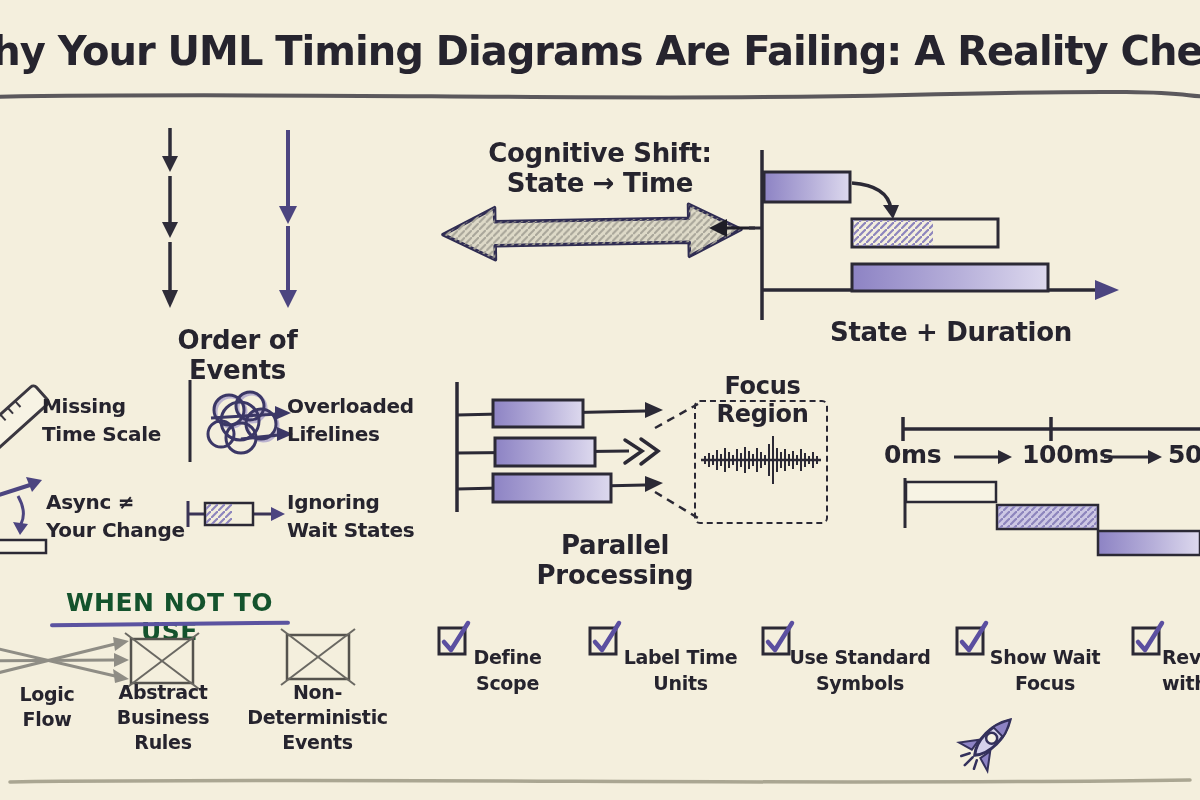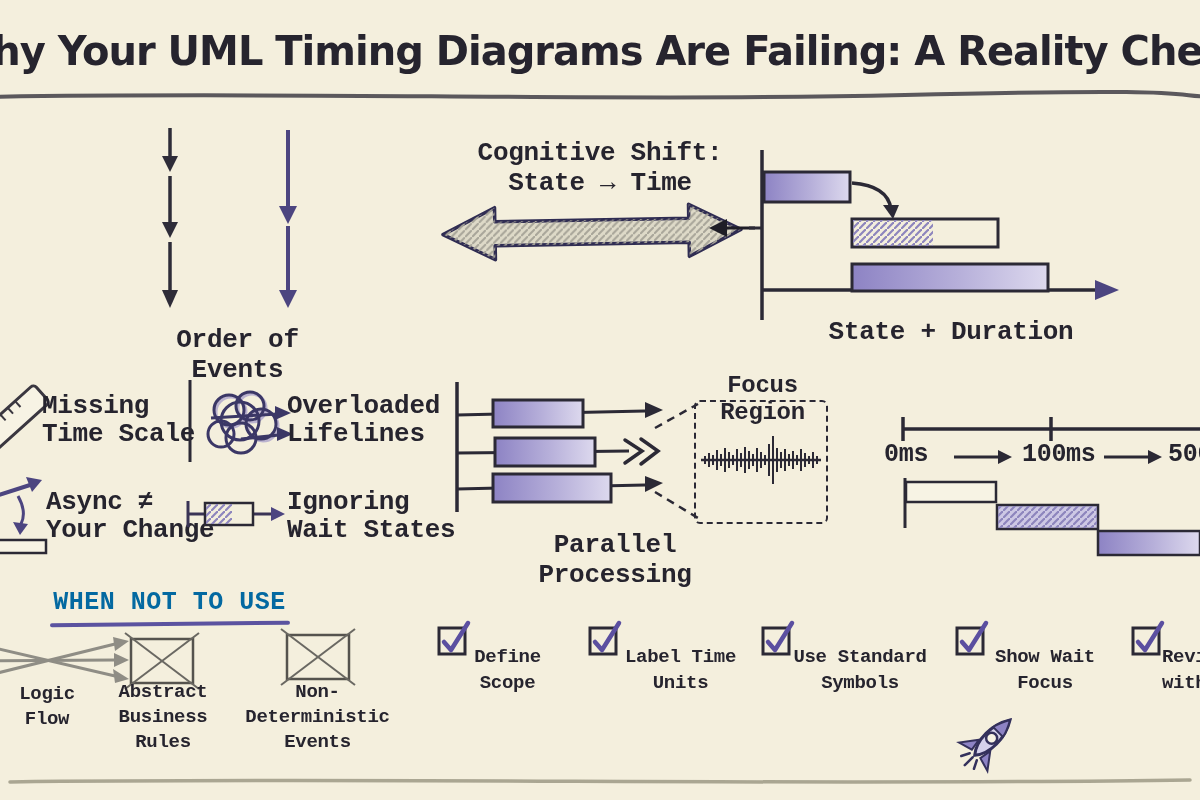--- a/index.html
+++ b/index.html
@@ -3,30 +3,30 @@
 <meta charset="utf-8">
 <style>
   html,body{margin:0;padding:0;}
   #canvas{
     position:relative;width:1200px;height:800px;overflow:hidden;
     background:#f4efdd;
     font-family:"DejaVu Sans", sans-serif;
     color:#26242e;
   }
   .abs{position:absolute;}
-  .lbl{font-weight:bold;color:#26242e;letter-spacing:-0.3px;font-family:Liberation Mono, monospace;}
+  .lbl{font-weight:bold;color:#26242e;letter-spacing:-0.3px;}
   .center{text-align:center;}
   .nowrap{white-space:nowrap;}
   .title{
     font-size:40px;font-weight:bold;letter-spacing:-1px;color:#26242e;
     white-space:nowrap;transform:translateX(-50%);
   }
   .sec{font-size:26px;}
-  .pit{font-size:26px;line-height:28px;}
-  .wnu-h{font-size:25px;color:#0369a1;letter-spacing:0.5px;font-weight:bold;}
+  .pit{font-size:20px;line-height:28px;}
+  .wnu-h{font-size:25px;color:#14532d;letter-spacing:0.5px;font-weight:bold;}
   .wnu-i{font-size:19px;line-height:25px;}
   .chk{font-size:19px;line-height:26px;margin-top:24px;}
   .tl{font-size:25px;}
   .tagline{font-size:27px;letter-spacing:-0.5px;}
   svg{display:block;overflow:hidden;}
 </style>
 </head>
 <body>
 
 <div id="canvas">

